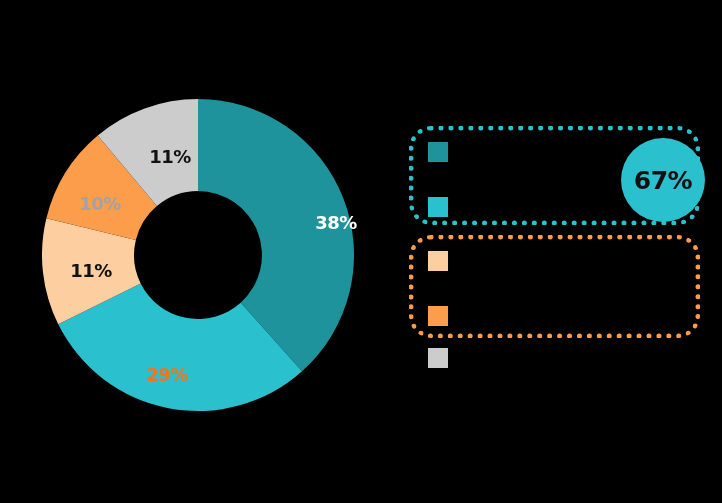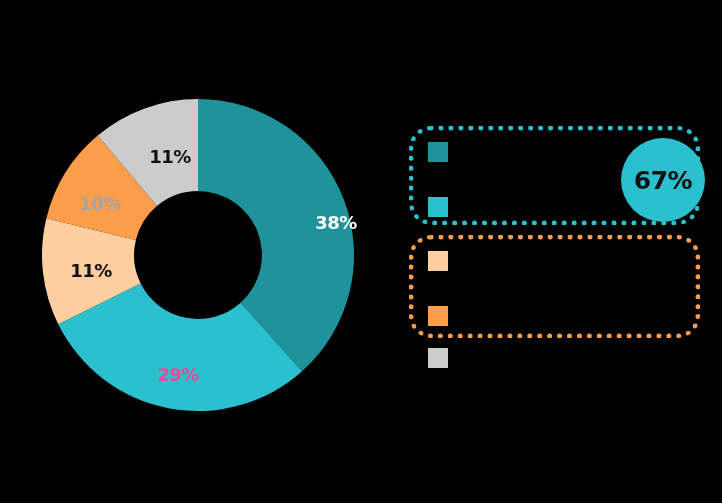--- a/index.html
+++ b/index.html
@@ -93,21 +93,21 @@
           <path d="M 156 0 A 156 156 0 0 1 260.01596408054155 272.2612541494177 L 198.646545273022 203.66711420126126 A 63.959999999999994 63.959999999999994 0 0 0 156 92.04 Z" fill="#1E939B"></path>
           <path d="M 260.01596408054155 272.2612541494177 A 156 156 0 0 1 16.224971210551644 225.27439156650087 L 98.69223819632617 184.40250054226536 A 63.959999999999994 63.959999999999994 0 0 0 198.646545273022 203.66711420126126 Z" fill="#2BC0CE"></path>
           <path d="M 16.224971210551644 225.27439156650087 A 156 156 0 0 1 4.397395341527499 119.22160606052937 L 93.84293209002627 140.92085848481705 A 63.959999999999994 63.959999999999994 0 0 0 98.69223819632617 184.40250054226536 Z" fill="#FDCFA0"></path>
           <path d="M 4.397395341527499 119.22160606052937 A 156 156 0 0 1 55.725132888899836 36.49706687343945 L 114.88730448444895 107.00379741811018 A 63.959999999999994 63.959999999999994 0 0 0 93.84293209002627 140.92085848481705 Z" fill="#FB9D4B"></path>
           <path d="M 55.725132888899836 36.49706687343945 A 156 156 0 0 1 155.99999999999997 0 L 156 92.04 A 63.959999999999994 63.959999999999994 0 0 0 114.88730448444895 107.00379741811018 Z" fill="#CCCCCC"></path>
         </g>
     </svg>
   </div>
   <div id="donut-labels">
       <div class="slice-label light" style="left: 305px; top: 222px; color: rgb(255, 255, 255); margin-left: 31px;">38%</div>
-      <div class="slice-label dark" style="left: 178px; top: 374px; color: #ec4899;">29%</div>
+      <div class="slice-label dark" style="left: 167px; top: 374px; color: #f97316;">29%</div>
       <div class="slice-label dark" style="left: 91px; top: 270px; color: rgb(17, 17, 17);">11%</div>
       <div class="slice-label dark" style="left: 100px; top: 203px; color: #a3a3a3;">10%</div>
       <div class="slice-label dark" style="left: 170px; top: 156px; color: rgb(17, 17, 17);">11%</div>
     </div>
 
   <div id="right-panel">
 
     <div class="group-box" id="box-teal" style="left: 409px; top: 126px; width: 291px; height: 99px; border-color: rgb(43, 192, 206);"></div>
 
     <div class="group-box" id="box-orange" style="left: 409px; top: 235px; width: 291px; height: 103px; border-color: rgb(251, 157, 75);"></div>

